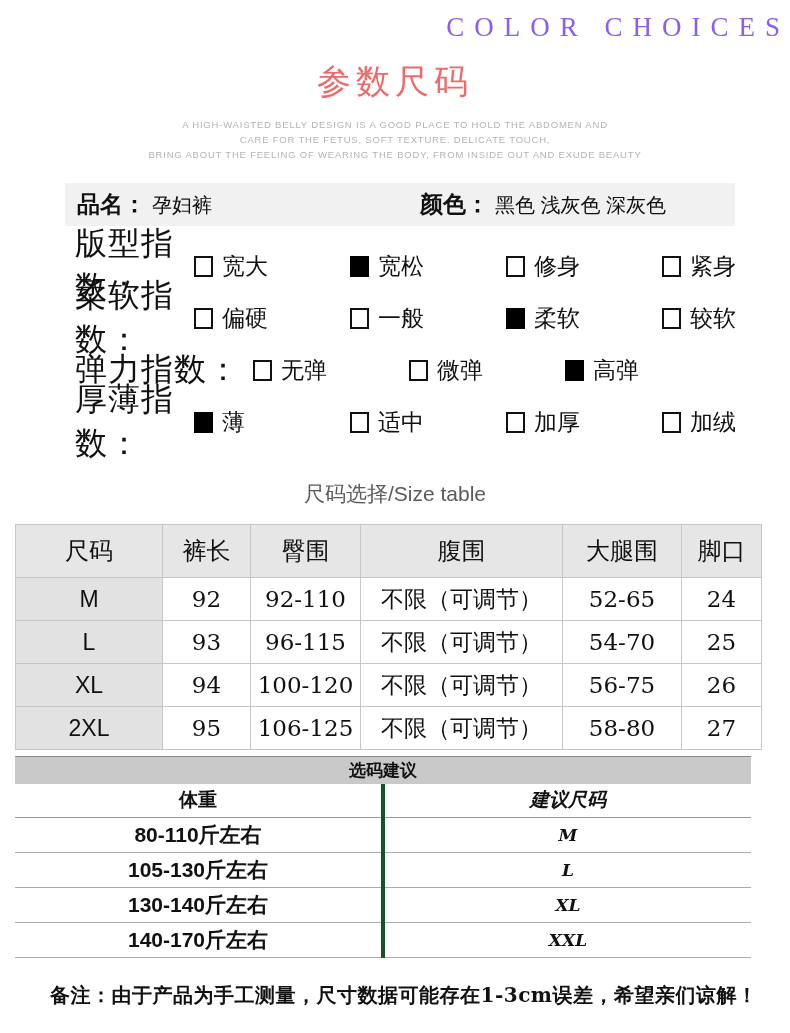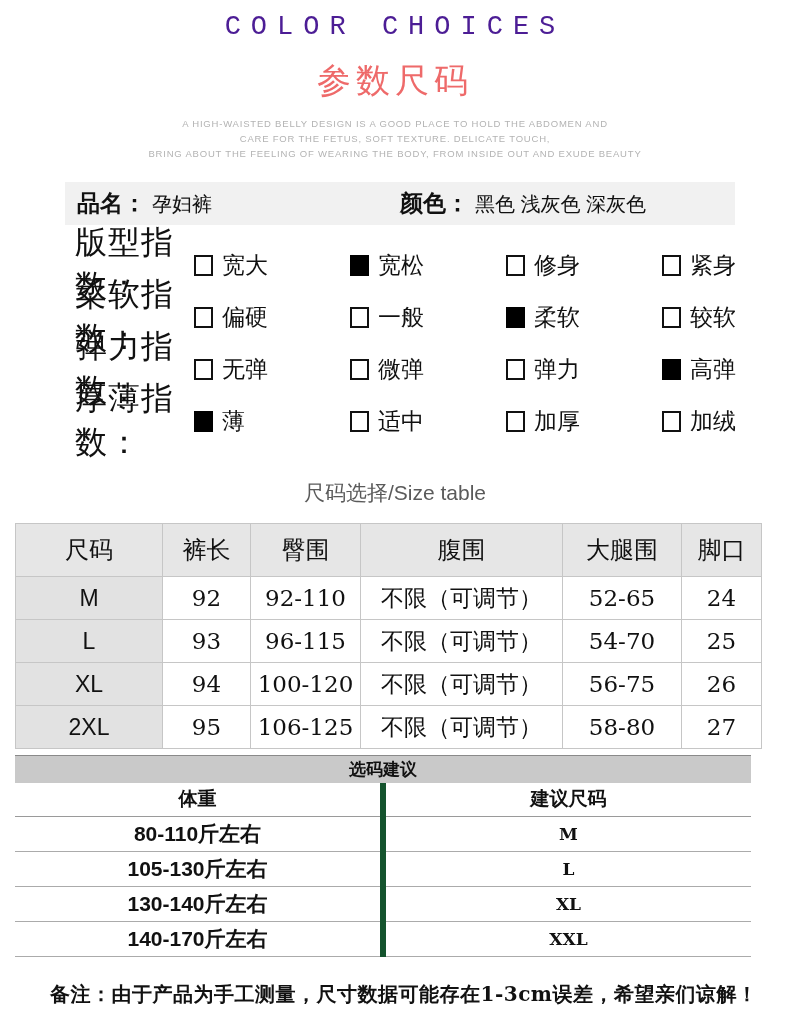--- a/index.html
+++ b/index.html
@@ -5,35 +5,36 @@
   * { margin:0; padding:0; box-sizing:border-box; }
   html,body { width:790px; background:#ffffff; }
   body {
     height:1033px; overflow:hidden; position:relative;
     font-family:"Liberation Sans","DejaVu Sans",sans-serif; color:#111;
   }
 
   
   .header { text-align:center; padding-top:12px; }
   .title-en {
-    font-family:Liberation Mono, monospace;
+    font-family:Liberation Serif, serif;
     font-size:27px; font-weight:400; letter-spacing:10px;
-    color:#4c1d95;
+    color:#8b5cf6;
+    text-align:right;
   }
   .title-cn {
     margin-top:16px; font-size:34px; font-weight:400;
     letter-spacing:5px; color:#ee6a6a;
   }
   .subtitle { margin-top:12px; color:#b3b3b3; font-size:9.5px; letter-spacing:0.8px; }
   .subtitle div { line-height:15px; }
 
   
   .product-row {
     margin:21px 0 0 65px; width:670px; height:43px;
-    background:#f1f1f1; display:flex; align-items:center; padding-left:12px;
+    background:#f1f1f1; display:flex; align-items:center; padding-left:12px;gap:20px;
   }
   .pgroup-left { width:323px; display:flex; align-items:baseline; }
   .pgroup-right { display:flex; align-items:baseline; }
   .plabel { font-size:23px; font-weight:700; }
   .pvalue { font-size:20px; margin-left:6px; }
 
   
   .indices { margin:14px 0 0 75px; }
   .index-row { height:52px; display:flex; align-items:center; }
   .index-label { width:178px; font-size:32px; font-weight:400; letter-spacing:1px; }
@@ -62,21 +63,21 @@
   .suggest-banner {
     margin:6px 0 0 15px; width:736px; height:28px; line-height:28px;
     background:#c9c9c9; border-top:1px solid #8a8a8a;
     text-align:center; font-size:17px; font-weight:700;
   }
   .suggest-table { margin-left:15px; width:736px; }
   .suggest-table th {
     height:33px; font-size:19px; font-weight:700; text-align:center;
     border-bottom:1px solid #9a9a9a;
   }
-  .suggest-table th + th, .suggest-table td + td { border-left:6px solid #14532d; }
+  .suggest-table th + th, .suggest-table td + td { border-left:4px solid #14532d;font-style:italic; }
   .suggest-table td {
     height:35px; text-align:center; border-bottom:1px solid #ababab;
   }
   .suggest-table td:first-child { font-size:21px; font-weight:700;text-align:center; }
   .suggest-table td:last-child {
     font-family:"DejaVu Serif","Liberation Serif",serif; font-size:17px; font-weight:700;
   }
 
   
   .footnote {
@@ -165,24 +166,20 @@
   <div class="option">
     <span class="box"></span>
     <span class="option-text">无弹</span>
   </div>
 
   <div class="option">
     <span class="box"></span>
     <span class="option-text">微弹</span>
   </div>
 
-  <div class="option">
-    <span class="box"></span>
-    <span class="option-text">弹力</span>
-  </div>
 
   <div class="option">
     <span class="box checked"></span>
     <span class="option-text">高弹</span>
   </div>
 </div>
   </div>
 
   <div class="index-row">
     <div class="index-label">厚薄指数：</div>

